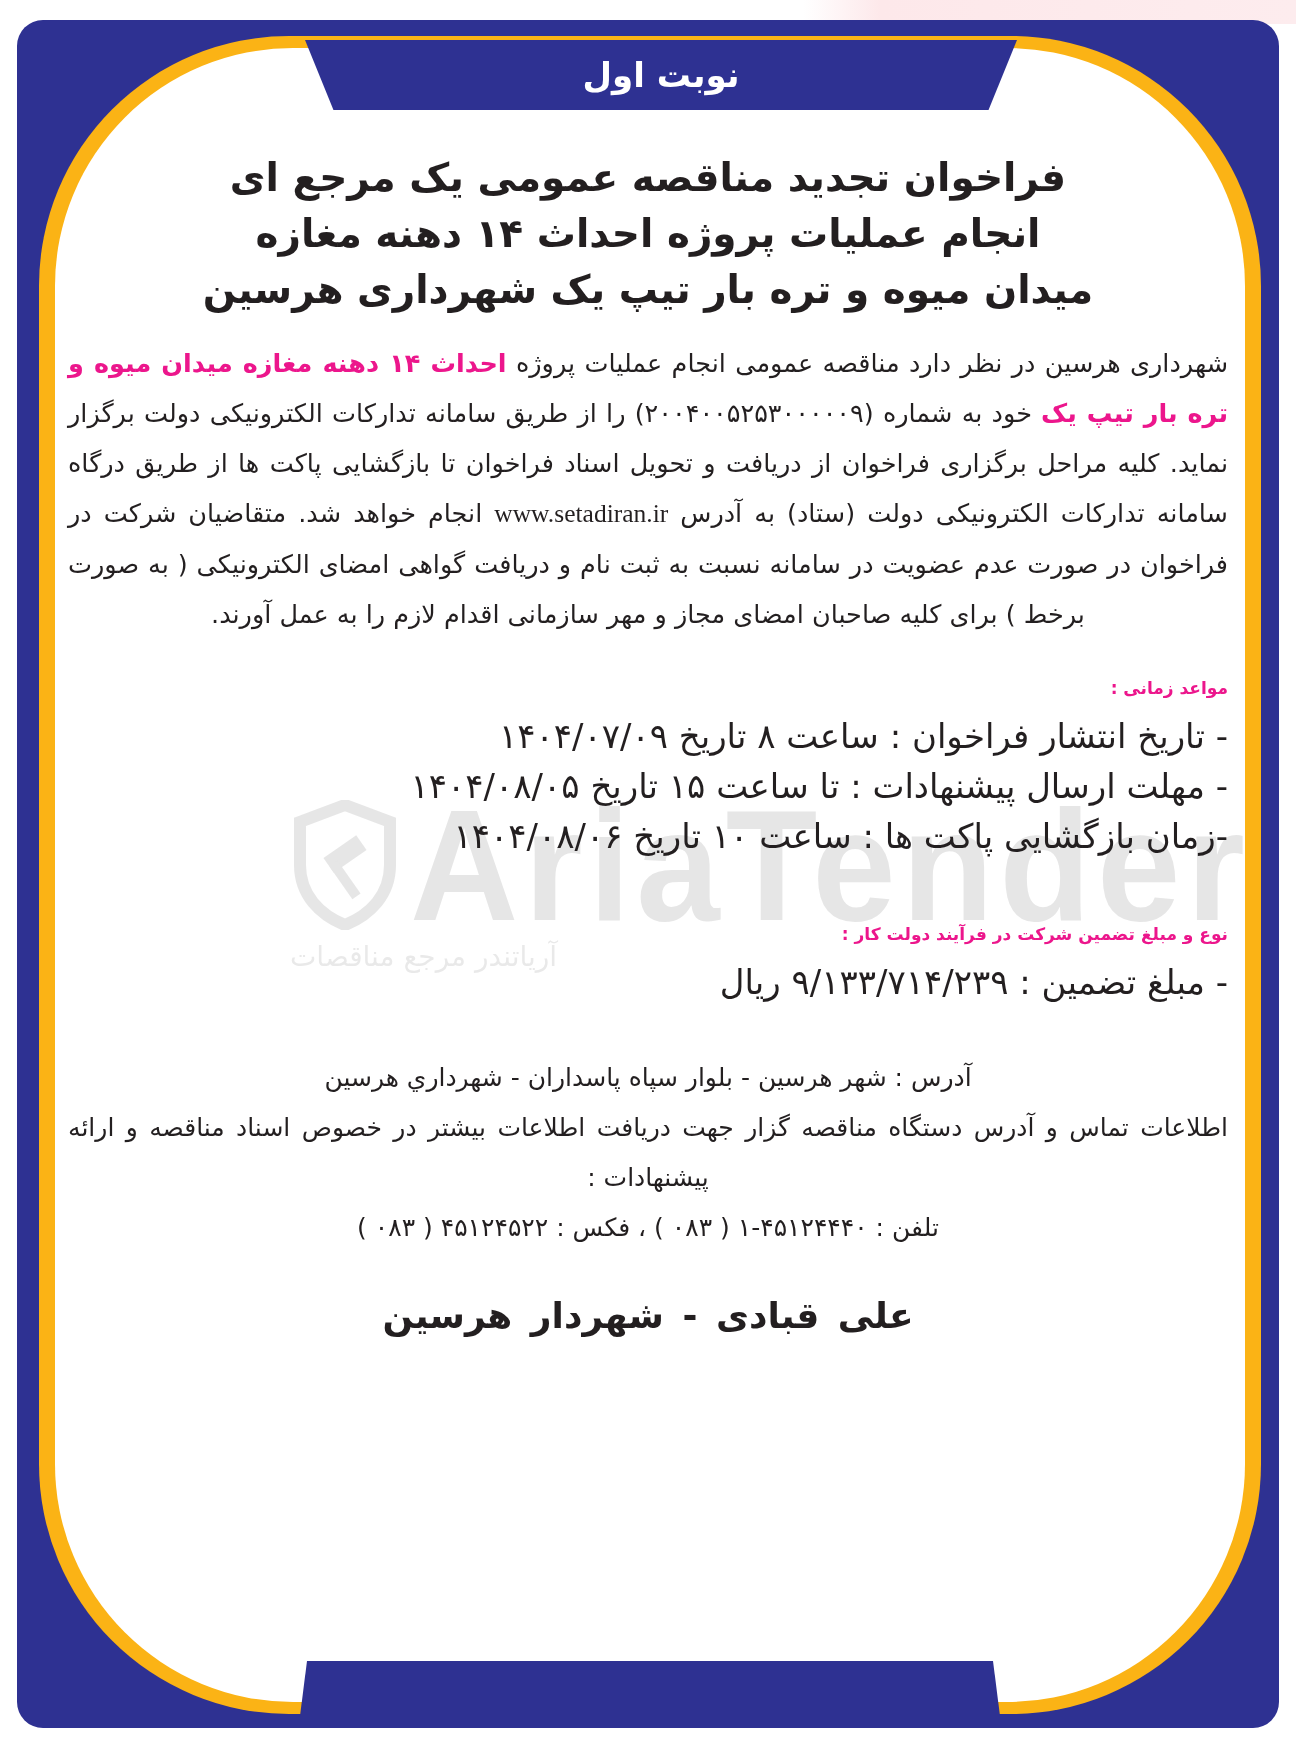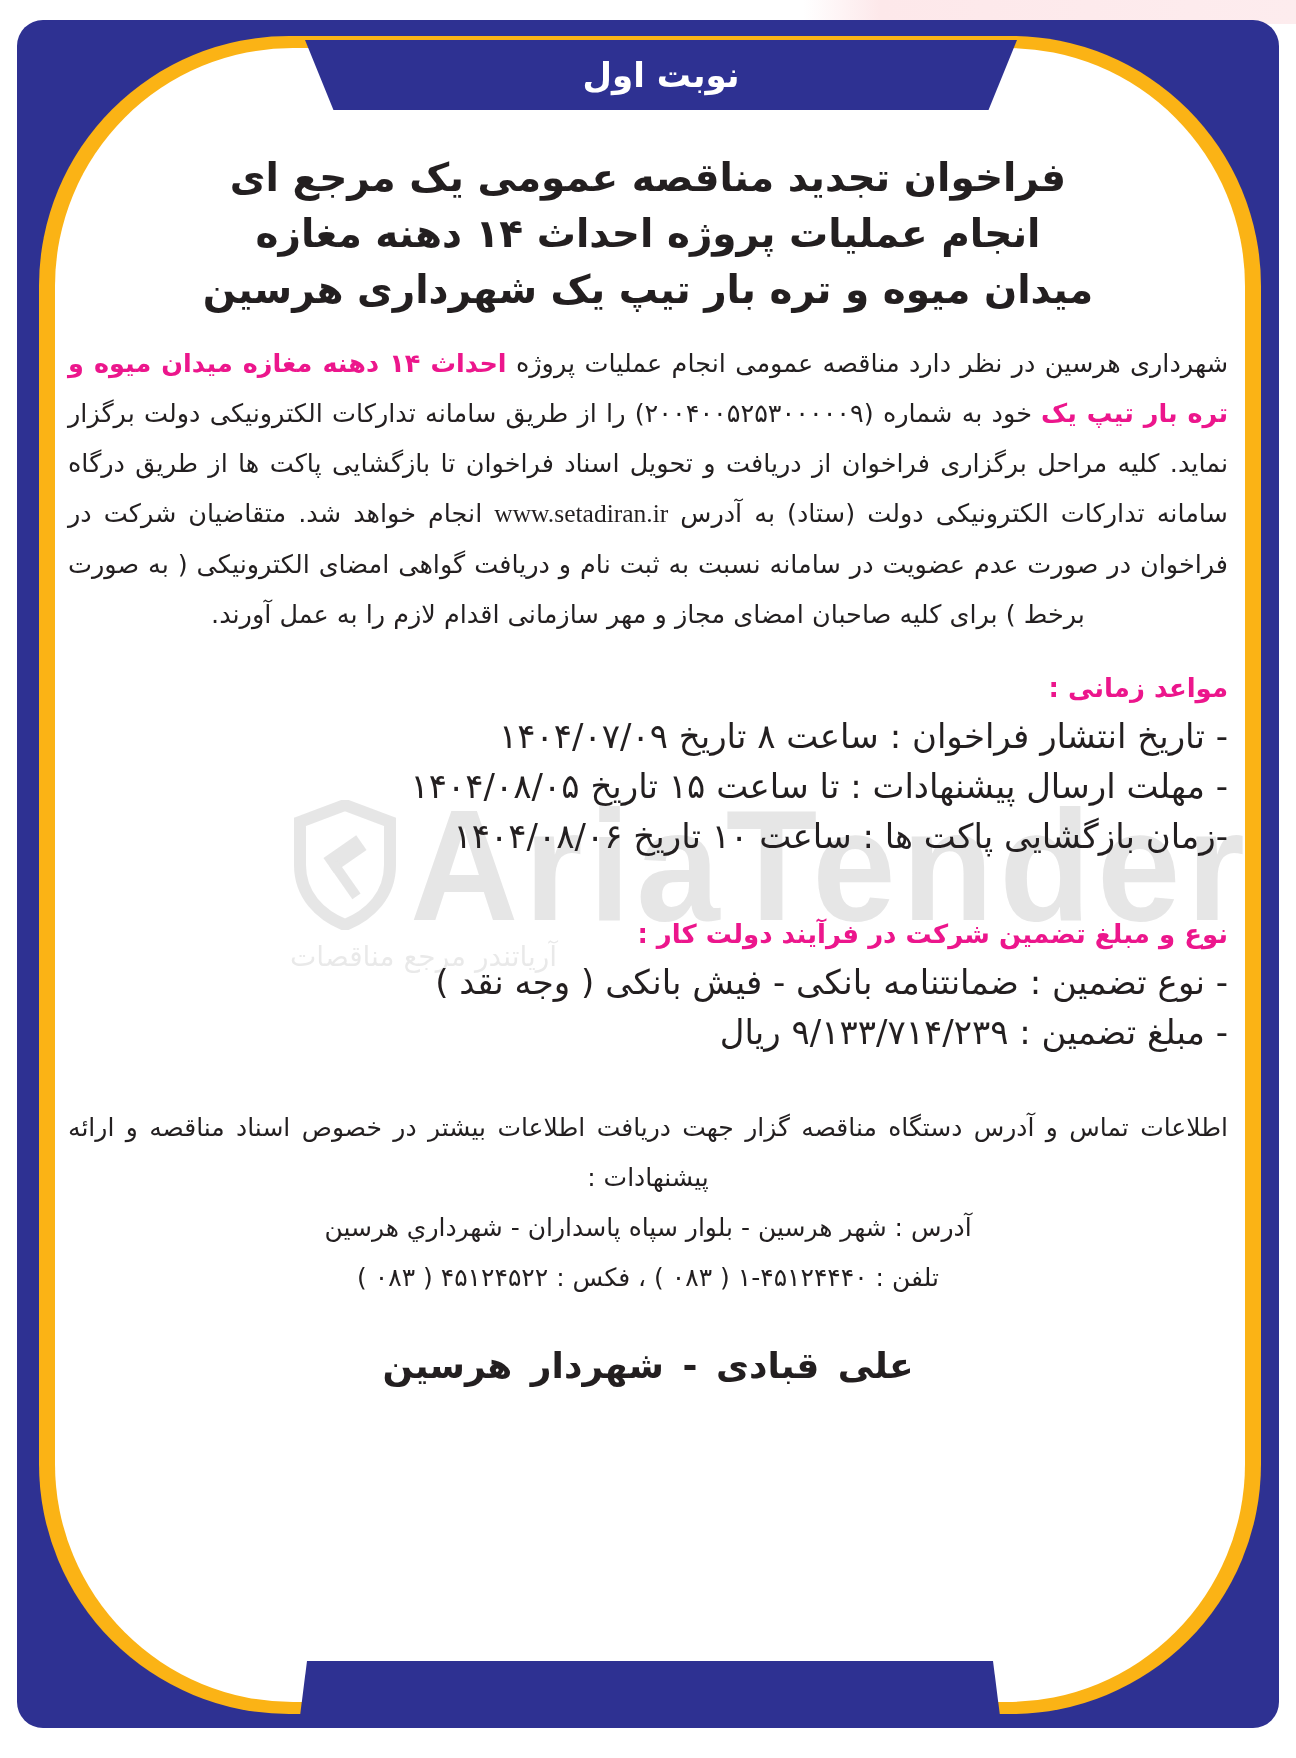--- a/index.html
+++ b/index.html
@@ -47,21 +47,21 @@
     text-align: center; font-weight: bold; font-size: 39px; line-height: 56px;
     margin: 0; padding: 0 70px;
   }
   .para {
     margin-top: 20px; font-size: 25.5px; line-height: 50px; text-align: justify;
     text-align-last: center;
   }
   .hl { color: #ec168c; font-weight: bold; }
   .latin { font-family: "Liberation Serif", serif; }
   .sec-head {
-    color: #ec168c; font-weight: bold; font-size: 26px; line-height: 46px; margin-top: 4px;
+    color: #ec168c; font-weight: bold; font-size: 17px; line-height: 46px; margin-top: 4px;
   }
   .row { font-size: 34px; line-height: 50px; }
   .gap { height: 46px; }
   .contact { text-align: center; font-size: 25px; line-height: 50px; }
   .contact.justify { text-align: justify; text-align-last: center; }
   .signature {
     text-align: center; font-weight: bold; font-size: 36px; margin-top: 42px;
     word-spacing: 6px;
   }
   .watermark {
@@ -116,27 +116,26 @@
   <p class="para"><span>شهرداری هرسین در نظر دارد مناقصه عمومی انجام عملیات پروژه </span><span class="hl">احداث ۱۴ دهنه مغازه میدان میوه و تره بار تیپ یک</span><span> خود به شماره (۲۰۰۴۰۰۵۲۵۳۰۰۰۰۰۹) را از طریق سامانه تدارکات الکترونیکی دولت برگزار نماید. کلیه مراحل برگزاری فراخوان از دریافت  و تحویل اسناد فراخوان تا بازگشایی پاکت ها از طریق درگاه سامانه تدارکات الکترونیکی دولت (ستاد) به آدرس </span><span class="latin">www.setadiran.ir</span><span> انجام خواهد شد. متقاضیان شرکت در فراخوان در صورت عدم عضویت در سامانه  نسبت به ثبت نام و دریافت گواهی امضای الکترونیکی ( به صورت برخط ) برای کلیه صاحبان امضای مجاز و مهر سازمانی اقدام لازم را به عمل آورند.</span></p>
 
   <div class="sec-head">مواعد زمانی :</div>
   <div class="row">- تاریخ انتشار فراخوان : ساعت ۸ تاریخ ۱۴۰۴/۰۷/۰۹</div>
   <div class="row">- مهلت ارسال پیشنهادات : تا ساعت ۱۵ تاریخ ۱۴۰۴/۰۸/۰۵</div>
   <div class="row">-زمان بازگشایی پاکت ها : ساعت ۱۰ تاریخ ۱۴۰۴/۰۸/۰۶</div>
 
   <div class="gap"></div>
 
   <div class="sec-head">نوع و مبلغ تضمین شرکت در فرآیند دولت کار :</div>
-  <div class="row">- نوع تضمین : ضمانتنامه بانکی - فیش بانکی ( وجه نقد )</div>
   <div class="row">- مبلغ تضمین :  ۹/۱۳۳/۷۱۴/۲۳۹ ریال</div>
 
   <div class="gap"></div>
 
+  <div class="contact">آدرس : شهر هرسین - بلوار سپاه پاسداران - شهرداري هرسین</div>
   <div class="contact justify">اطلاعات تماس و آدرس دستگاه مناقصه گزار جهت دریافت اطلاعات بیشتر در خصوص اسناد مناقصه و ارائه پیشنهادات :</div>
-  <div class="contact">آدرس : شهر هرسین - بلوار سپاه پاسداران - شهرداري هرسین</div>
   <div class="contact">تلفن : ۴۵۱۲۴۴۴۰-۱ ( ۰۸۳ ) ، فکس :  ۴۵۱۲۴۵۲۲ ( ۰۸۳ )</div>
 
   <div class="signature">
     <span>علی قبادی</span>
     <span>-</span>
     <span>شهردار هرسین</span>
   </div>
 </div>
 
 </body></html>

